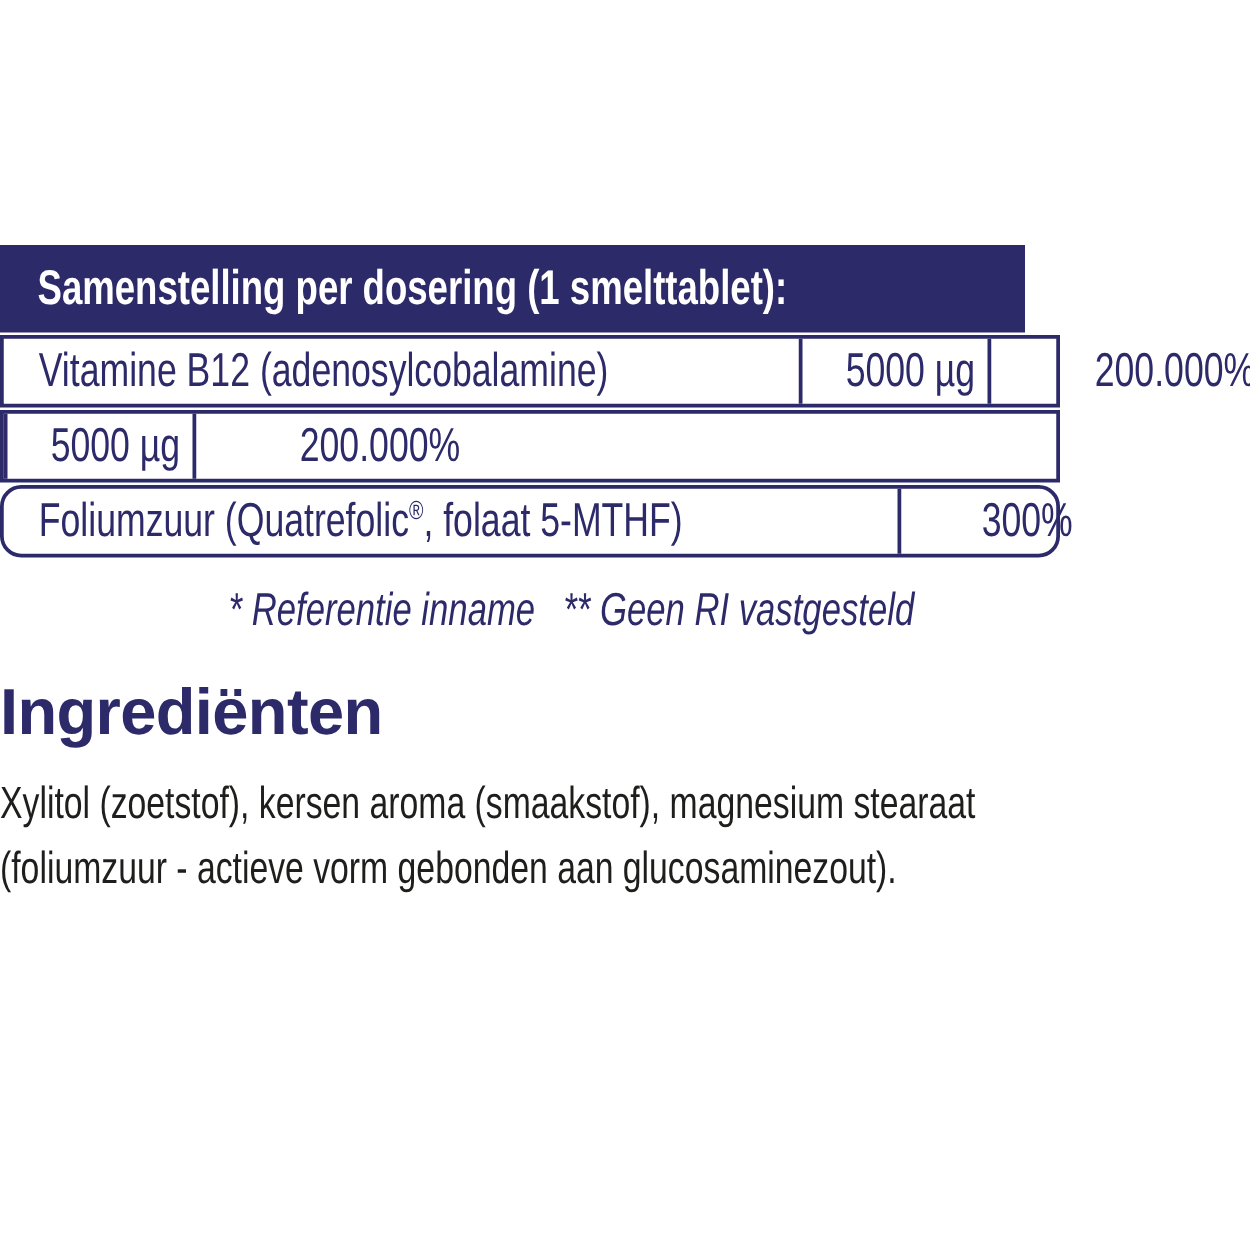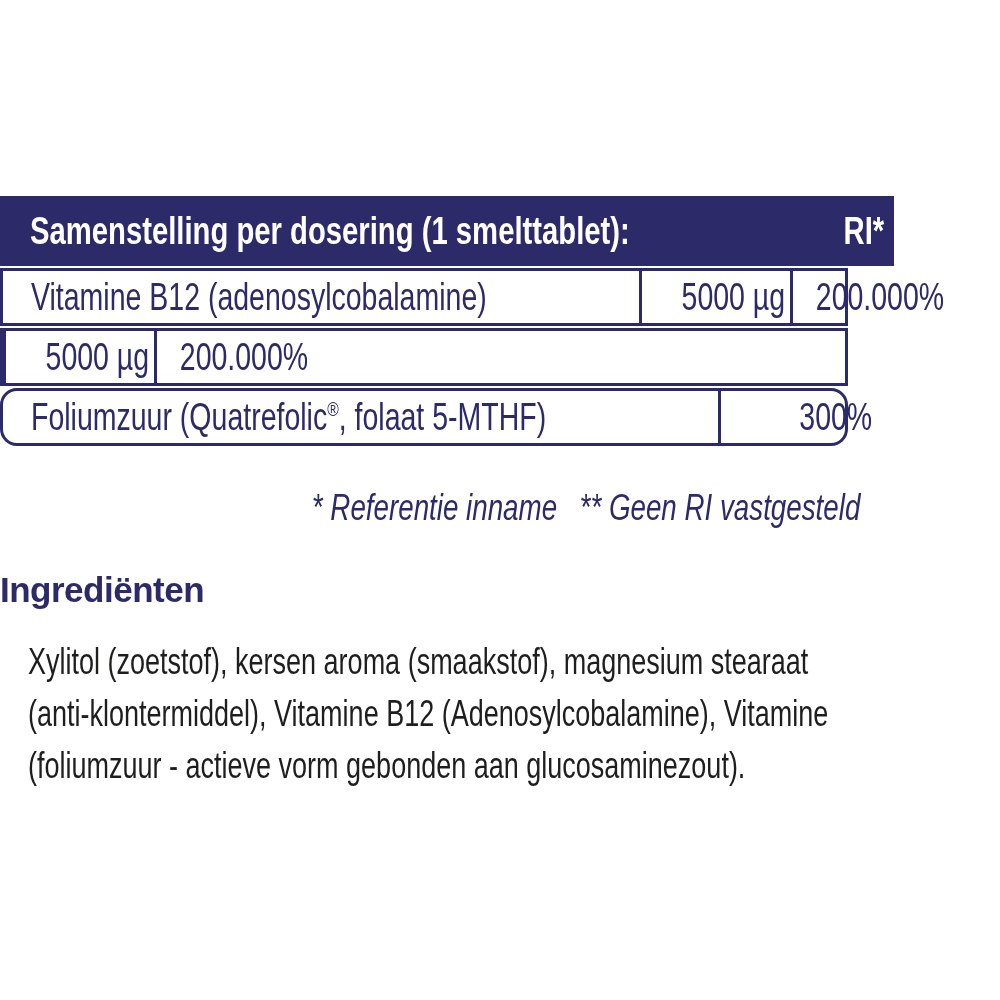--- a/index.html
+++ b/index.html
@@ -19,63 +19,63 @@
 
   
   .cx{ display:inline-block; transform:scaleX(0.75); white-space:pre; }
   .cx-left{ transform-origin:0 50%; }
   .cx-right{ transform-origin:100% 50%; }
 
   
   .supp-table{ margin-top:196px; width:1000px; }
   .table-header{
     background:var(--navy); color:var(--white);
-    height:70px; width:894px;
+    height:70px; width:820px;
     display:flex; align-items:center; justify-content:space-between;
     padding:0 27px 0 30px;
     font-weight:bold; font-size:39px;
     margin-bottom:2px;
   }
   .t-row{
     height:58px; width:848px;
     border:3px solid var(--navy);
     background:#fff; color:var(--navy);
     display:flex; align-items:stretch;
     margin-bottom:2px;
     font-size:38px;
   }
   .t-row:last-of-type{ margin-bottom:0;border-radius:17px; }
   .cell{ display:flex; align-items:center; }
   .cell-name{ flex:1 1 auto; padding-left:28px; justify-content:flex-start; }
   .cell-amount{
     width:151px; flex:0 0 151px; border-left:3px solid var(--navy);
-    justify-content:center; 
+    justify-content:flex-start; 
   }
   .cell-ri{
     width:181px; flex:0 0 181px; border-left:3px solid var(--navy);
-    justify-content:flex-end; padding-right:27px;
+    padding-right:27px;padding-left:40px;
   }
   sup.reg{ font-size:0.55em; vertical-align:super; line-height:0; }
 
   
   .footnotes{
-    margin-top:40px; width:860px; text-align:right;
+    margin-top:20px; width:860px; 
     color:var(--navy); font-style:italic; font-size:37px; line-height:44px;
   }
   .footnotes .cx{ display:inline-flex; gap:30px; }
 
   
   .ingredients-heading{
     margin-top:36px;
     color:var(--navy);
-    font-size:35px; font-weight:bold; line-height:48px;
+    font-size:52px; font-weight:bold; line-height:48px;
     letter-spacing:-0.5px;
   }
   .ingredients-text{ margin-top:22px; font-size:36px; color:var(--ink); }
-  .para-line{ height:52px; line-height:52px; white-space:nowrap;margin-left:28px; }
+  .para-line{ height:52px; line-height:52px; white-space:nowrap; }
 </style>
 </head>
 <body>
 
 <div class="page">
 
   <div class="supp-table">
 
     <div class="table-header">
       <span class="cx cx-left">Samenstelling per dosering (1 smelttablet):</span>
@@ -121,20 +121,17 @@
     </span>
   </div>
 
   <div class="ingredients-heading">Ingrediënten</div>
 
   <div class="ingredients-text">
     <div class="para-line">
       <span class="cx cx-left">Xylitol (zoetstof), kersen aroma (smaakstof), magnesium stearaat</span>
     </div>
     <div class="para-line">
-      <span class="cx cx-left">(anti-klontermiddel), Vitamine B12 (Adenosylcobalamine), Vitamine</span>
-    </div>
-    <div class="para-line">
       <span class="cx cx-left">(foliumzuur - actieve vorm gebonden aan glucosaminezout).</span>
     </div>
   </div>
 
 </div>
 
 </body></html>

